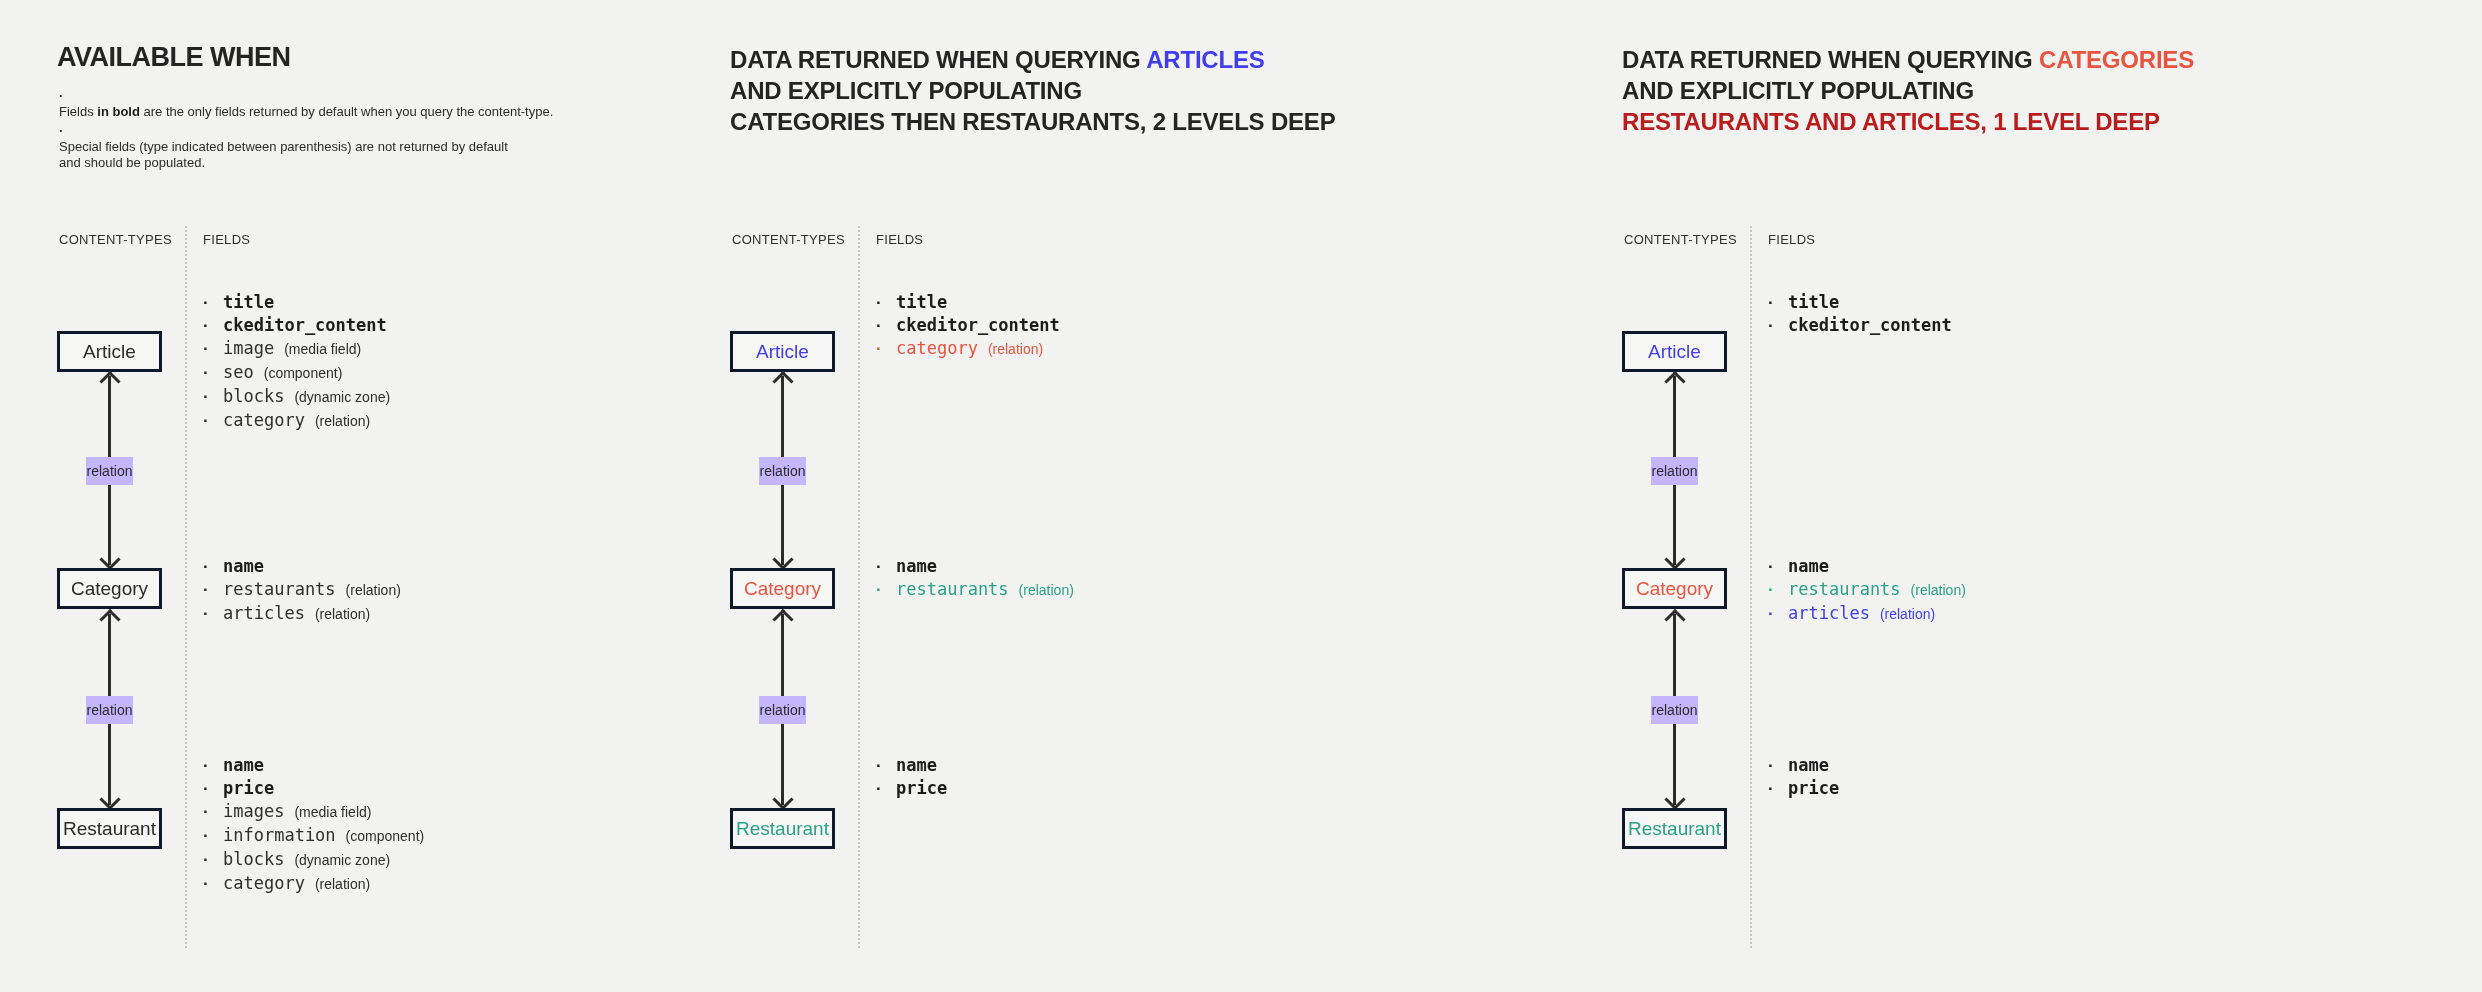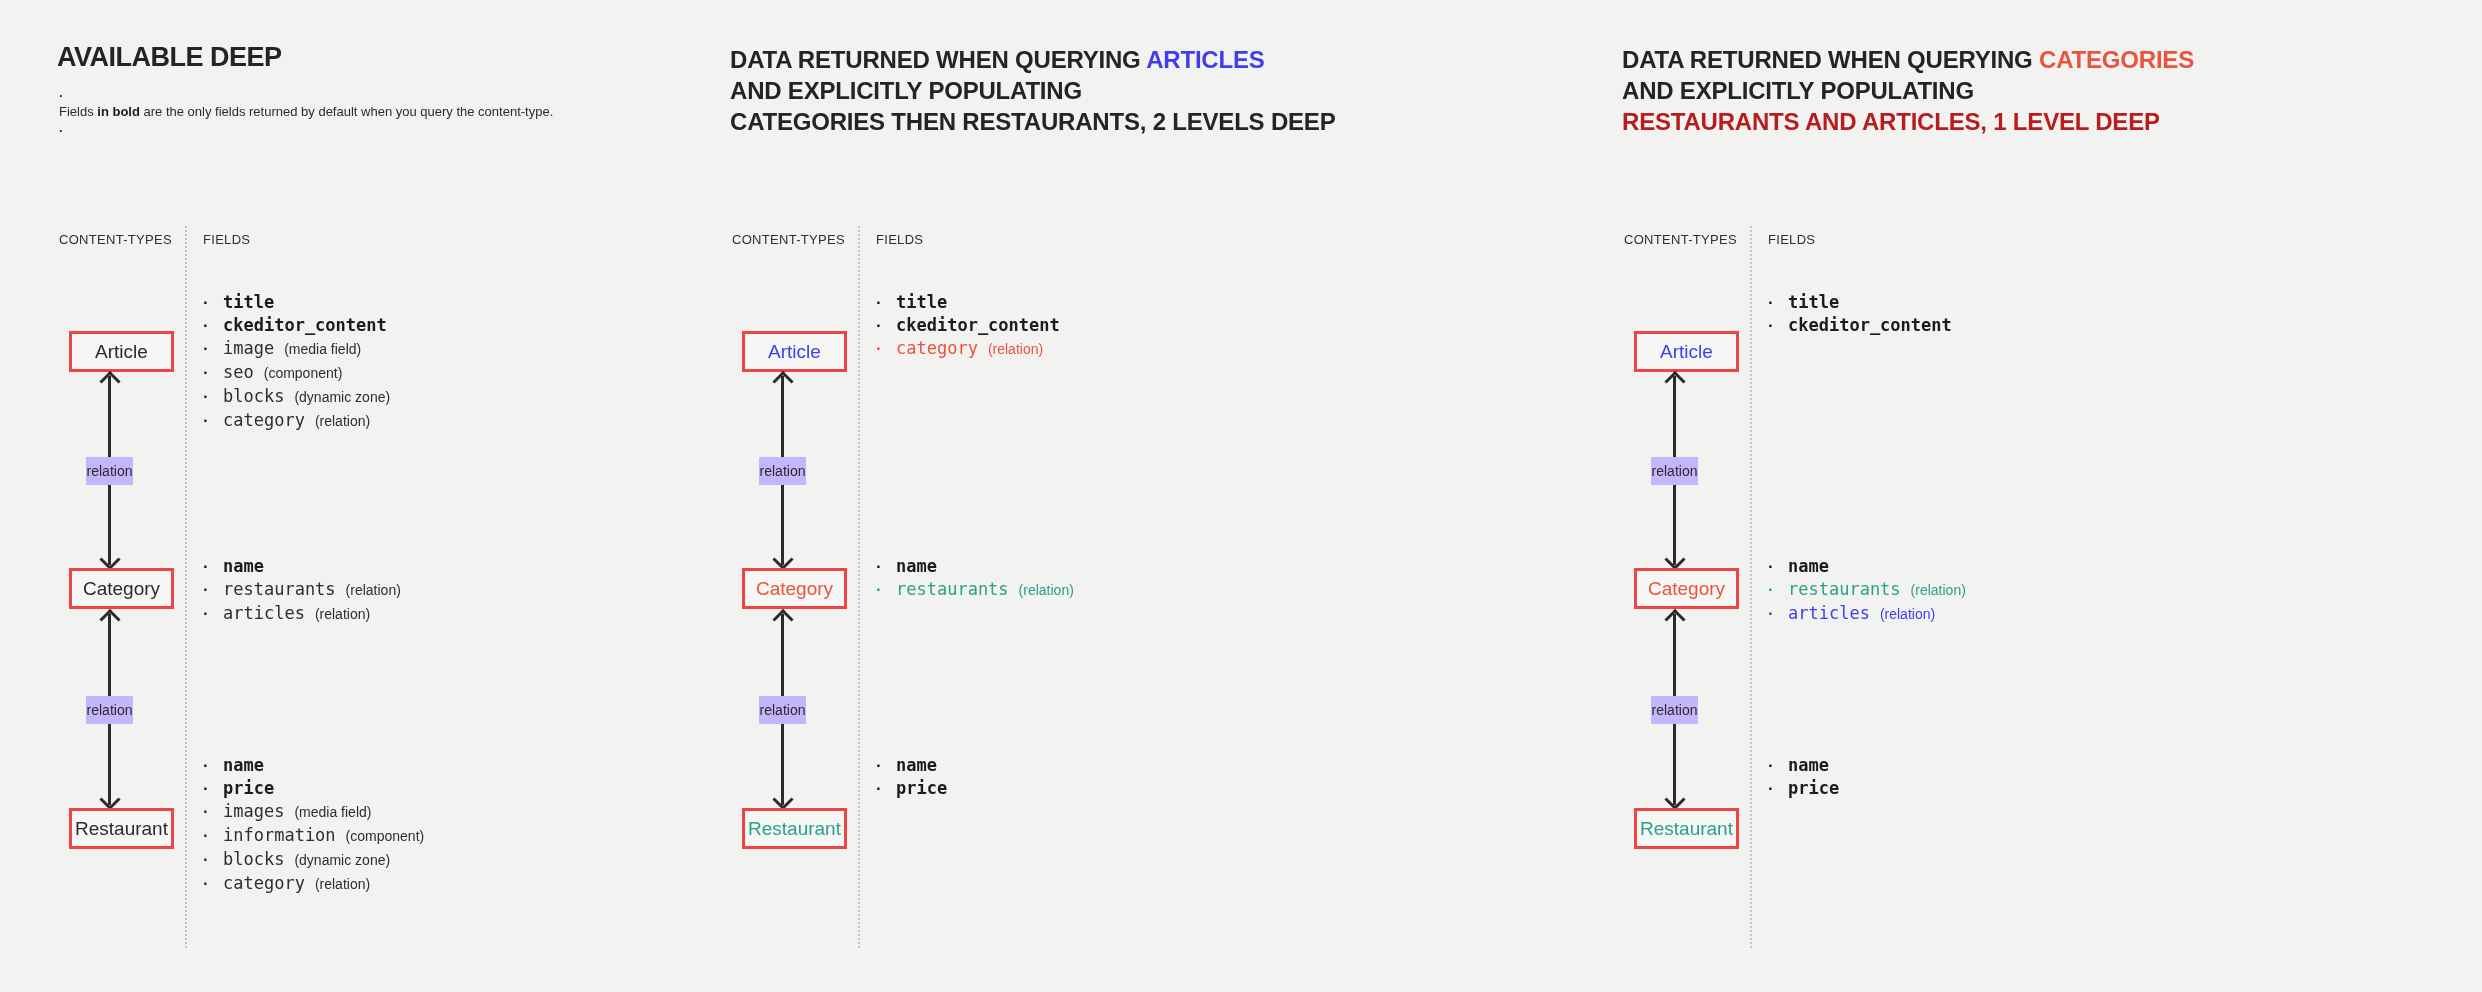--- a/index.html
+++ b/index.html
@@ -34,22 +34,22 @@
   
   .ct-label,.f-label{position:absolute;top:232px;font-size:13px;letter-spacing:0.3px;color:#2f2f2f;white-space:nowrap;}
   .ct-label{left:2px;}
   .f-label{left:146px;}
 
   
   .vsep{position:absolute;left:128px;top:226px;height:722px;width:0;border-left:2px dotted #c5c5c3;}
 
   
   .node{
-    position:absolute;left:12px;width:105px;height:41px;box-sizing:border-box;
-    border:3px solid #ef4444;background:#f6f6f5;
+    position:absolute;left:0;width:105px;height:41px;box-sizing:border-box;
+    border:3px solid #0f172a;background:#f6f6f5;
     display:flex;align-items:center;justify-content:center;
     font-size:19px;white-space:nowrap;
   }
   .node-0{top:331px;} .node-1{top:568px;} .node-2{top:808px;}
 
   
   .connector{position:absolute;left:51px;width:3px;background:#2b2b2b;}
   .conn-0{top:376px;height:189px;}
   .conn-1{top:614px;height:191px;}
   .chev{position:absolute;left:50%;width:15px;height:15px;border:0 solid #2b2b2b;box-sizing:border-box;}
@@ -70,30 +70,31 @@
   .field::before{content:"\00b7";display:inline-block;width:20px;font-family:"Liberation Sans",sans-serif;font-weight:700;}
   .field.bold{font-weight:700;color:#1c1c1c;}
   .fannot{font-family:"Liberation Sans",sans-serif;font-size:14px;margin-left:10px;}
   .fannot:empty{display:none;}
 </style>
 </head>
 <body style="background: rgb(242, 242, 241);">
 
 <section class="panel" id="panel-0">
   <h1 class="panel-title">
-    <span class="tline"><span style="color: rgb(36, 36, 36);">AVAILABLE DEEP</span></span>
+    <span class="tline"><span style="color: rgb(36, 36, 36);">AVAILABLE WHEN</span></span>
   </h1>
 
   <div class="notes">
     <div class="note">
       <span class="nb"></span>
       <span class="nt"><span>Fields </span><b>in bold</b><span> are the only fields returned by default when you query the content-type.</span></span>
     </div>
     <div class="note">
       <span class="nb"></span>
+      <span class="nt"><span>Special fields (type indicated between parenthesis) are not returned by default</span><br><span>and should be populated.</span></span>
     </div>
   </div>
 
   <span class="ct-label">CONTENT-TYPES</span>
   <span class="f-label">FIELDS</span>
   <div class="vsep"></div>
 
   <div class="node node-0">
     <span style="color: rgb(43, 43, 43);">Article</span>
   </div>

